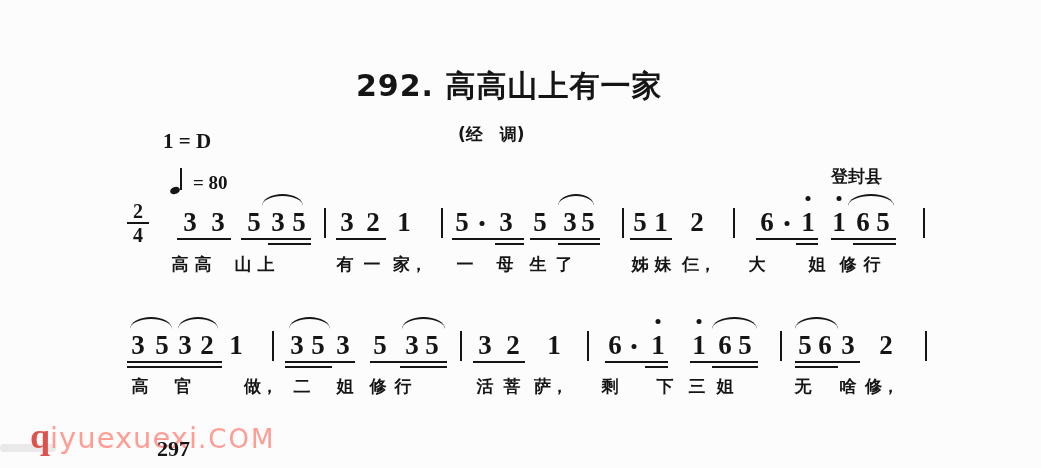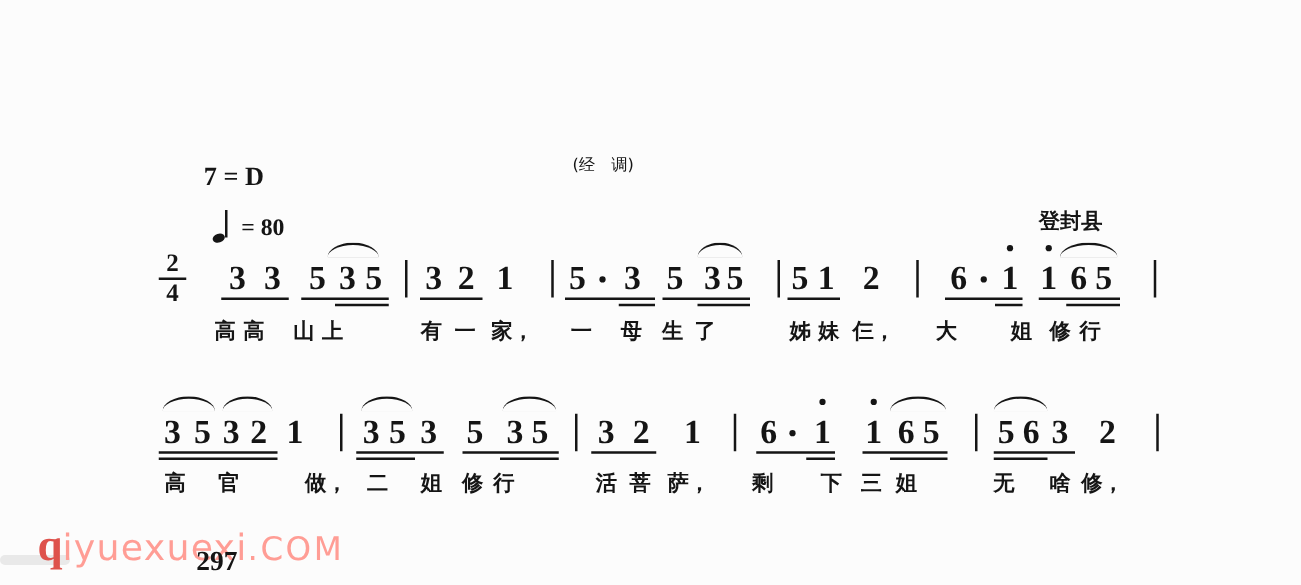--- a/index.html
+++ b/index.html
@@ -6,21 +6,21 @@
   .page {
     position:relative; width:1041px; height:468px;
     background:#fcfcfc; overflow:hidden;
     font-family:"DejaVu Sans", sans-serif; color:#151515;
   }
   .abs { position:absolute; }
   .title {
     font-size:30px; font-weight:bold; letter-spacing:1px; white-space:nowrap;
     font-family:"DejaVu Sans", sans-serif;
   }
-  .subtitle { font-size:13px; font-weight:normal; white-space:nowrap; }
+  .subtitle { font-size:17px; font-weight:bold; white-space:nowrap; }
   .region { font-size:17px; font-weight:bold; white-space:nowrap; }
   .keysig { font-size:21px; font-weight:bold; font-family:"Liberation Serif", serif; white-space:nowrap; }
   .tempo-text { font-size:19px; font-weight:bold; font-family:"Liberation Serif", serif; white-space:nowrap; }
   .qnote { width:16px; height:26px; }
   .qnote .head { position:absolute; bottom:0; left:0; width:10px; height:7px; background:#151515; border-radius:50%; transform:rotate(-18deg); }
   .qnote .stem { position:absolute; right:4px; top:0; width:2px; height:22px; background:#151515; }
   
   .note {
     position:absolute; transform:translateX(-50%);
     font-family:"Liberation Serif", serif; font-weight:bold;
@@ -39,26 +39,27 @@
   .wm .wm-nm { font-size:29px; letter-spacing:1px; }
   .wm .wm-dm { font-size:26px; letter-spacing:2px; }
   .pagenum { font-family:"Liberation Serif", serif; font-weight:bold; font-size:22px; }
   .smudge { width:56px; height:8px; background:#e9e9e9; border-radius:4px; }
 </style>
 </head>
 <body>
 
 <div class="page">
 
+  <div class="abs title" style="left:356px; top:66px;">292. 高高山上有一家</div>
 
   <div class="abs subtitle" style="left:458px; top:123px;">(经　调)</div>
 
   <div class="abs region" style="left:831px; top:117px;margin-top:48px;">登封县</div>
 
-  <div class="abs keysig" style="left:163px; top:129px;">7 = D</div>
+  <div class="abs keysig" style="left:163px; top:129px;">1 = D</div>
 
   <div class="abs qnote" style="left:170px; top:168px;">
     <span class="head"></span>
     <span class="stem"></span>
   </div>
   <div class="abs tempo-text" style="left:193px; top:172px;">= 80</div>
 
   <div>
     <span class="ts-num" style="left:138px; top:201px;">2</span>
     <span class="ts-bar" style="left:127px; top:222px; width:22px;"></span>

